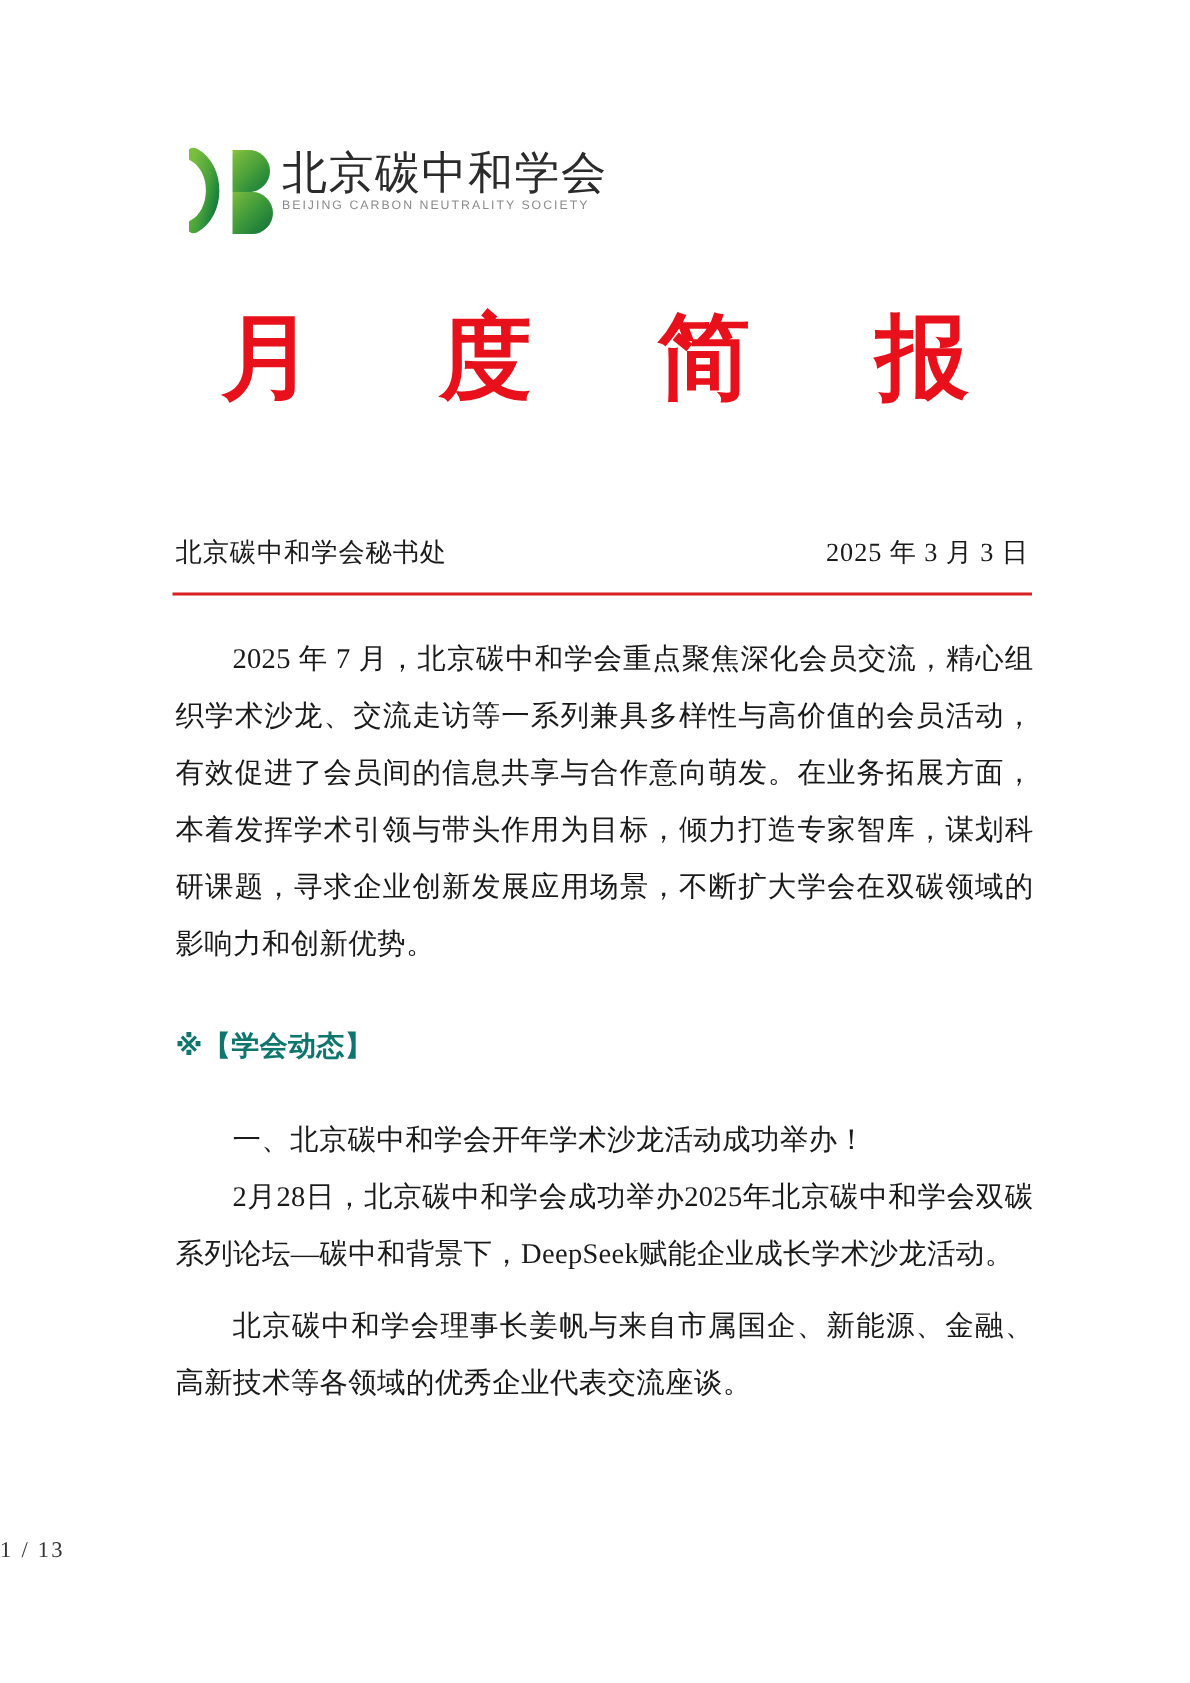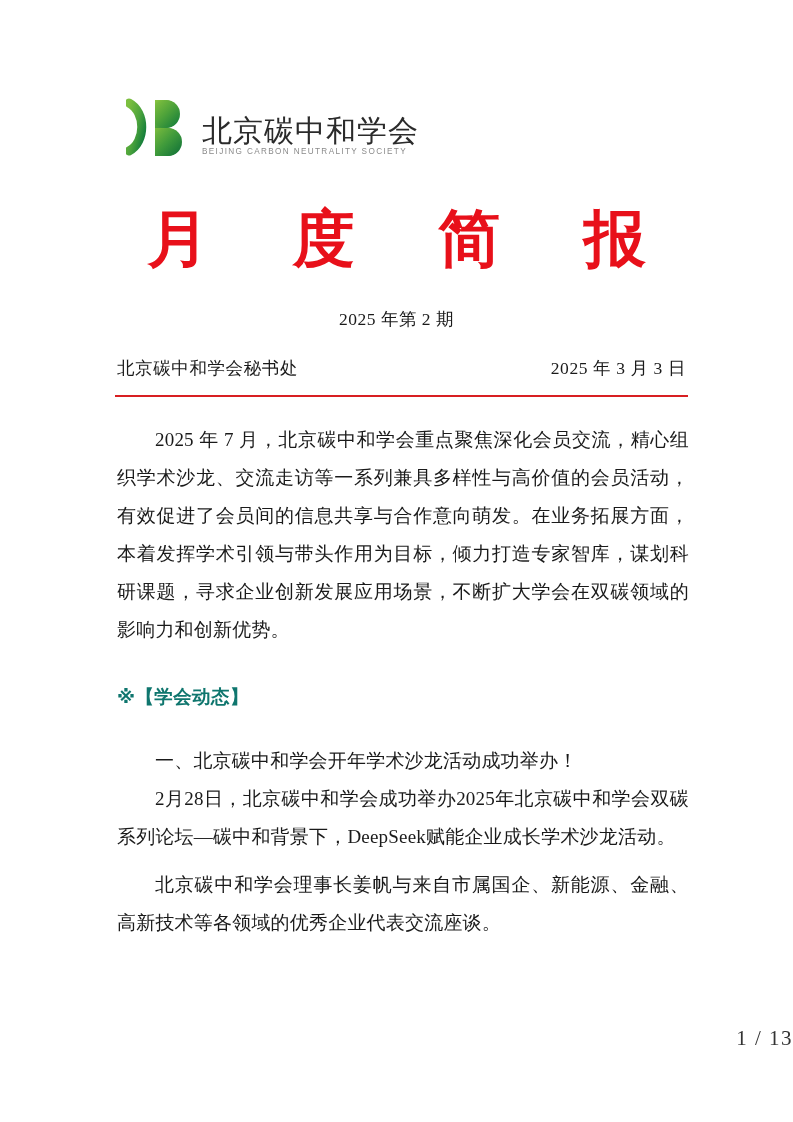--- a/index.html
+++ b/index.html
@@ -20,22 +20,21 @@
     inset: 0;
     background: #ffffff;
   }
 
   
   .logo-block {
     position: absolute;
     left: 126px;
     top: 98px;
     display: flex;
-    align-items: flex-end;
-    gap: 14px;
+    align-items: flex-start;
   }
   .logo-mark {
     width: 62px;
     height: 58px;
     flex: 0 0 auto;
     display: block;
   }
   .logo-text {
     display: flex;
     flex-direction: column;
@@ -156,22 +155,22 @@
   p.body-par + p.body-par { margin-top: 10px; }
 
   .gap-after-heading { margin-top: 2px; }
 
   
   .footer {
     position: absolute;
     left: 0;
     right: 0;
     top: 1026px;
-    text-align: right;
-    font-size: 21px;
+    text-align: left;
+    font-size: 15px;
     color: #333333;
     letter-spacing: 1.5px;
   }
 </style>
 </head>
 <body>
 
 <div class="page">
 
   <div class="logo-block">
@@ -204,21 +203,20 @@
 
       <rect x="24" y="2" width="5" height="56" fill="#ffffff"></rect>
     </svg>
     <div class="logo-text">
       <div class="logo-cn">北京碳中和学会</div>
       <div class="logo-en">BEIJING CARBON NEUTRALITY SOCIETY</div>
     </div>
   </div>
 
   <div class="masthead">月 度 简 报</div>
-  <div class="issue">2025 年第 2 期</div>
 
   <div class="header-row">
     <div class="header-left">北京碳中和学会秘书处</div>
     <div class="header-right">2025 年 3 月 3 日</div>
   </div>
   <div class="red-rule"></div>
 
   <div class="body-area">
     <p class="body-par">2025 年 7 月，北京碳中和学会重点聚焦深化会员交流，精心组织学术沙龙、交流走访等一系列兼具多样性与高价值的会员活动，有效促进了会员间的信息共享与合作意向萌发。在业务拓展方面，本着发挥学术引领与带头作用为目标，倾力打造专家智库，谋划科研课题，寻求企业创新发展应用场景，不断扩大学会在双碳领域的影响力和创新优势。</p>
 

